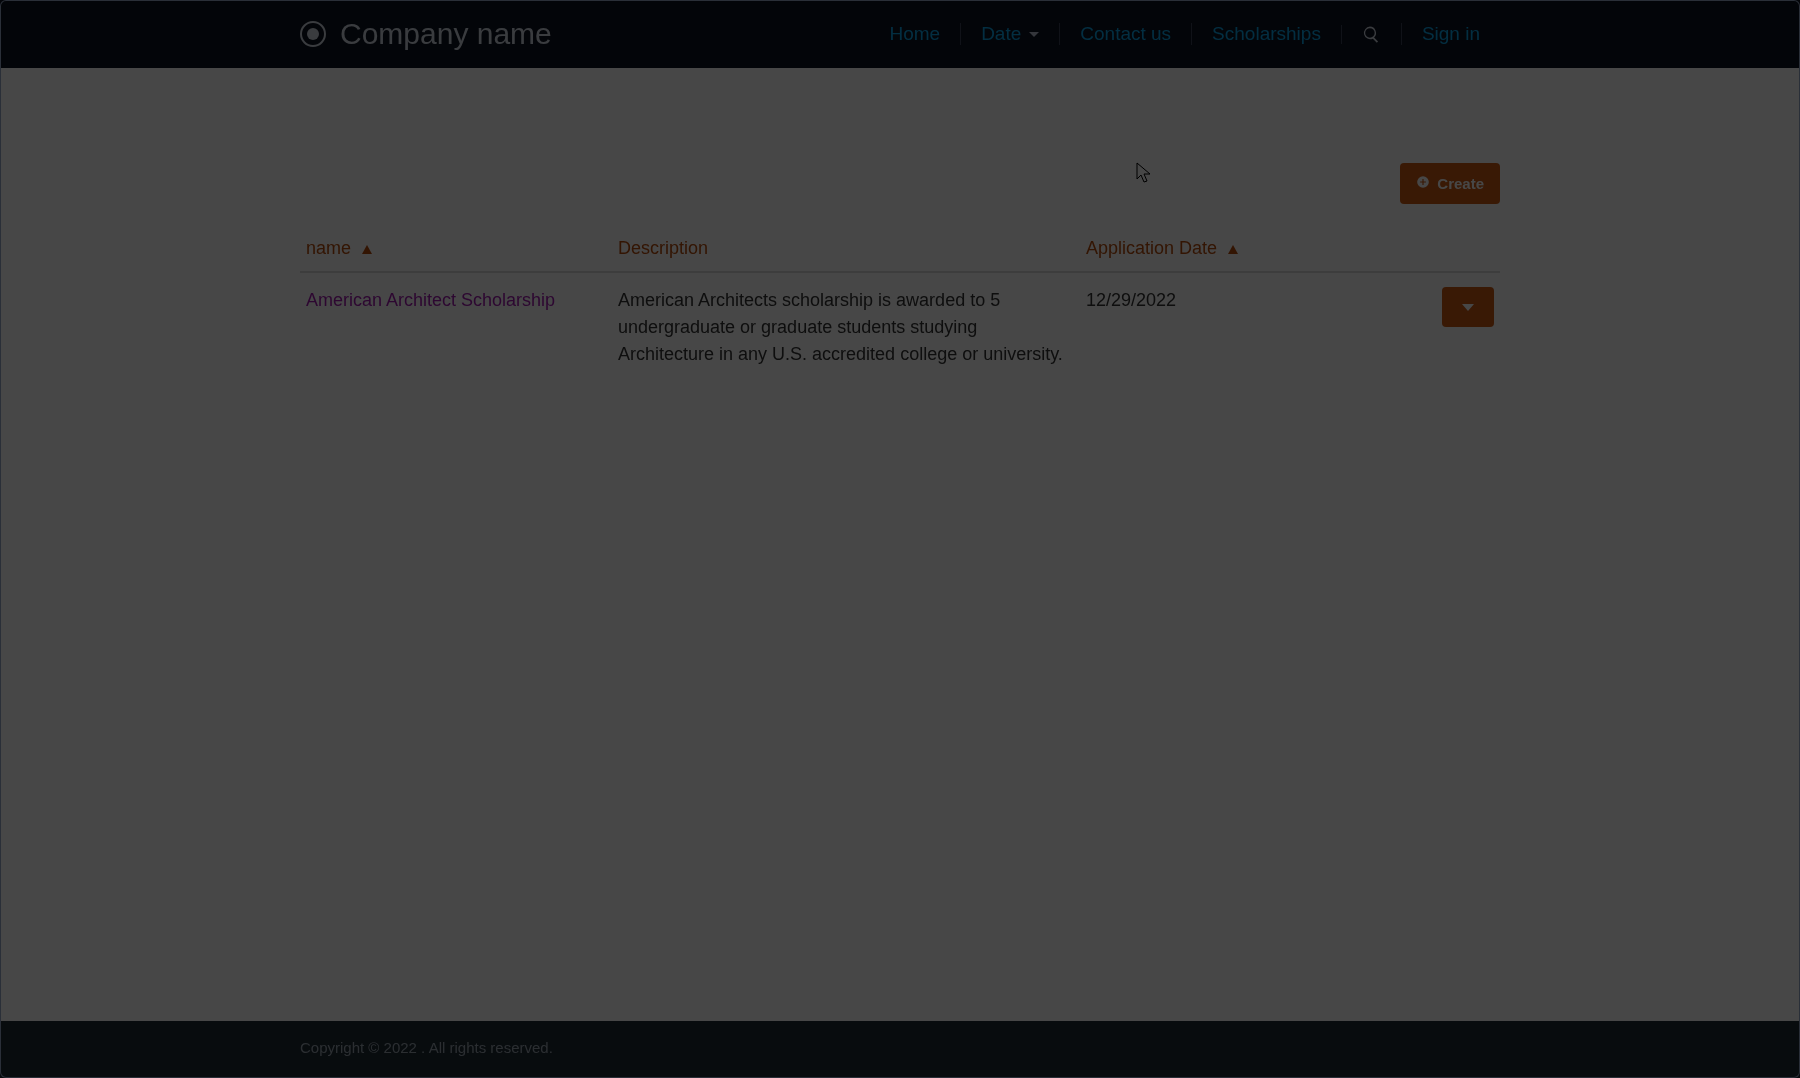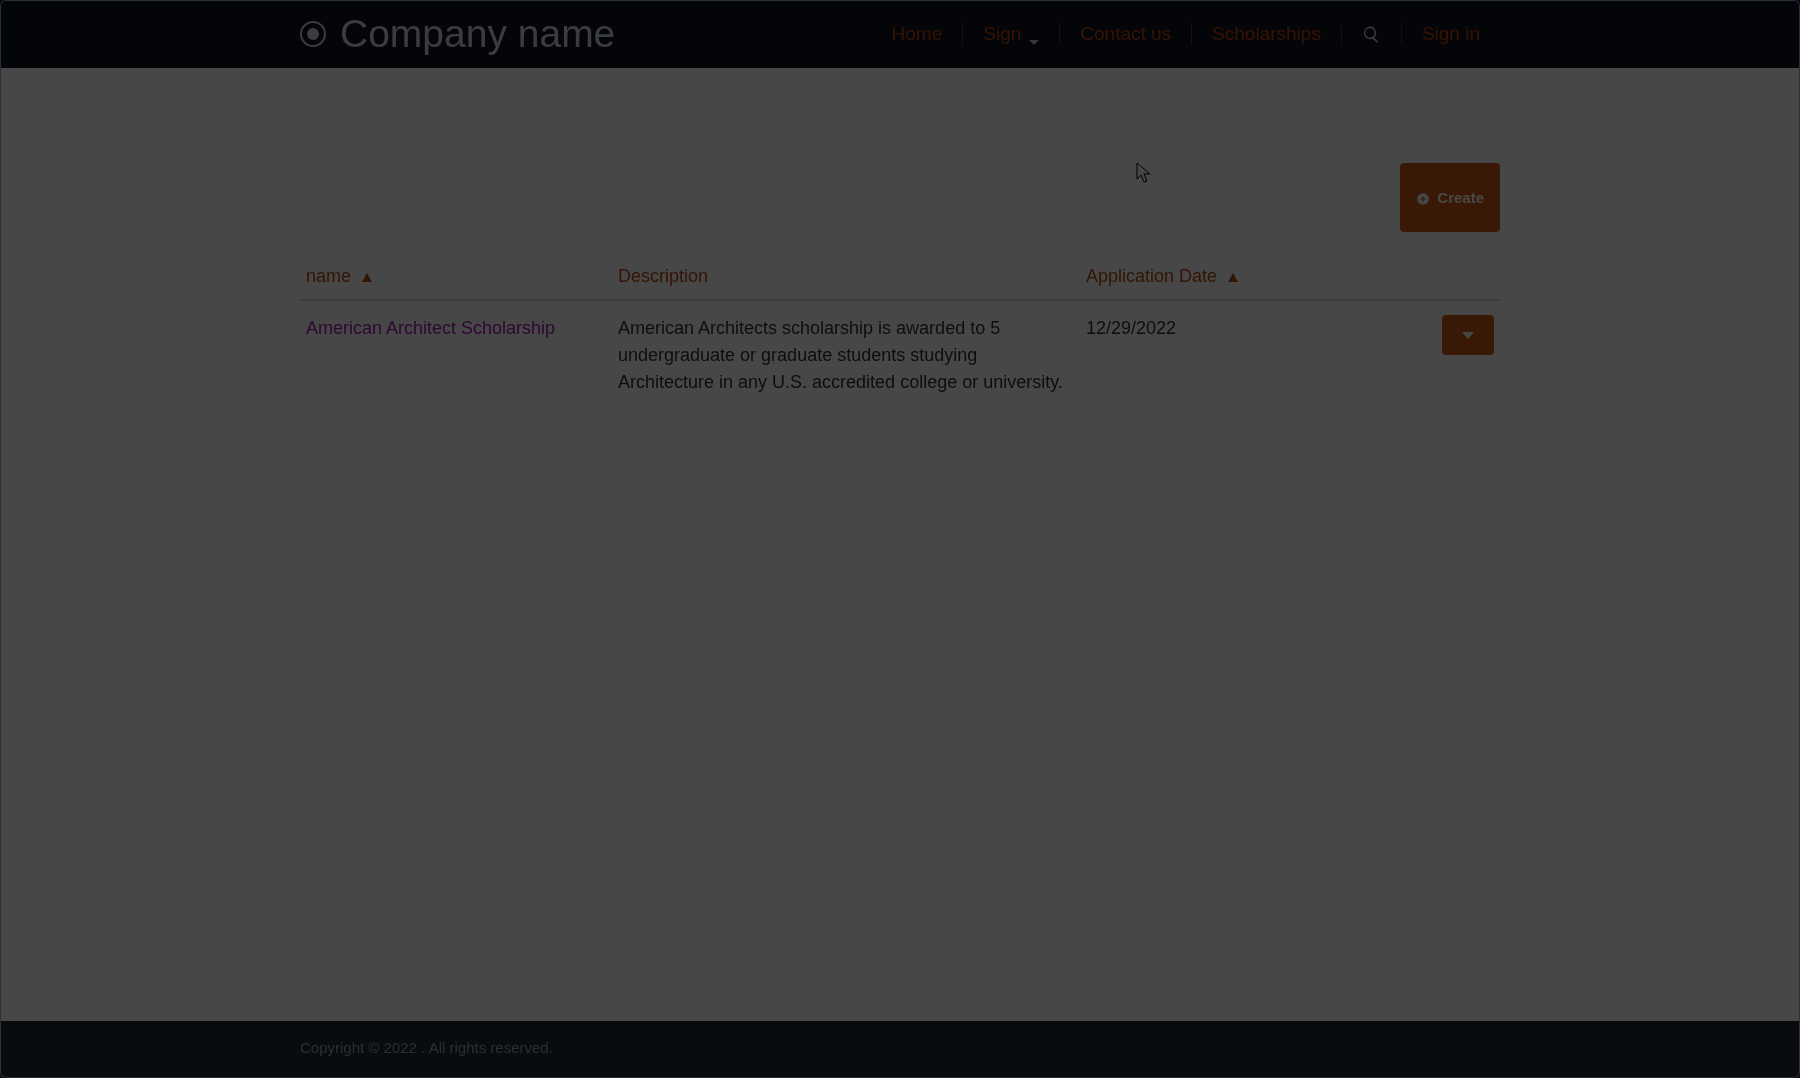--- a/index.html
+++ b/index.html
@@ -42,40 +42,40 @@
     display: flex; align-items: center; justify-content: center;
   }
   .brand-logo::after {
     content: "";
     width: 12px; height: 12px;
     background: #cfd6e2;
     border-radius: 50%;
   }
   .brand-name {
     color: #cfd6e2;
-    font-size: 39px;
+    font-size: 30px;
     font-weight: 400;
   }
   .nav-links {
     display: flex;
     align-items: center;
     list-style: none;
   }
   .nav-links li {
     display: flex;
     align-items: center;
   }
   .nav-links li a,
   .nav-links li span.navtext {
-    color: #c2410c;
+    color: #0ea5e9;
     font-size: 19px;
     text-decoration: none;
     padding: 0 20px;
     display: inline-flex;
-    align-items: flex-end;
+    align-items: center;
     gap: 6px;
     cursor: pointer;
   }
   .nav-links li + li {
     border-left: 1px solid #3a4356;
   }
   .caret-down {
     display:inline-block;
     width:0;height:0;
     border-left:5px solid transparent;
@@ -96,23 +96,23 @@
     justify-content:flex-end;
     margin-bottom: 24px;
   }
   .btn {
     background: #cc5a12;
     color: #fff;
     border: none;
     border-radius: 4px;
     font-size: 15px;
     font-weight: 700;
-    padding: 26px 16px;
+    padding: 12px 16px;
     display:inline-flex;
-    align-items:flex-end;
+    align-items:flex-start;
     gap:7px;
     cursor:pointer;
   }
   .btn .plus-svg { width:14px; height:14px; fill:#fff; }
 
   table.data {
     width:100%;
     border-collapse: collapse;
     font-size:18px;
   }
@@ -215,21 +215,21 @@
       <span class="brand-name">Company name</span>
     </a>
     <ul class="nav-links">
       <li>
           <a href="#">
             <span>Home</span>
           </a>
         </li>
       <li>
           <a href="#">
-            <span>Sign</span>
+            <span>Date</span>
             <span class="caret-down"></span>
           </a>
         </li>
       <li>
           <a href="#">
             <span>Contact us</span>
           </a>
         </li>
       <li>
           <a href="#">

